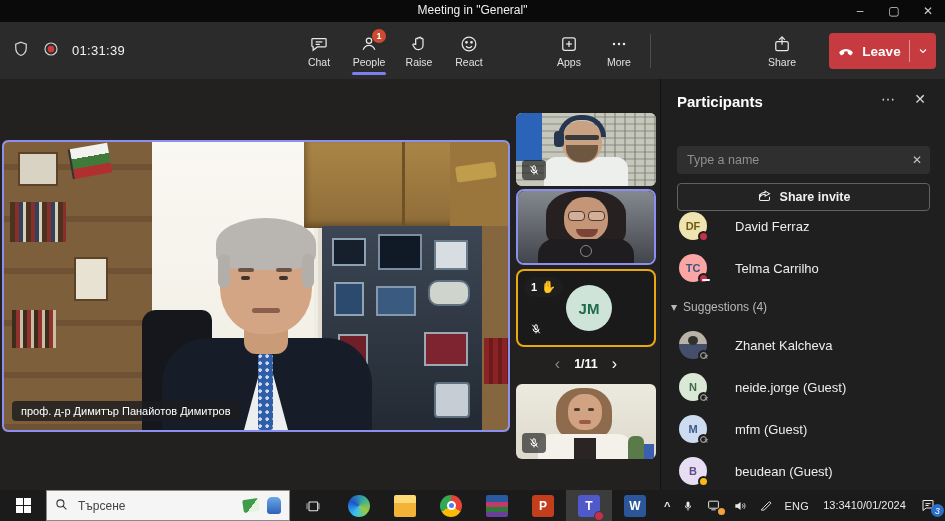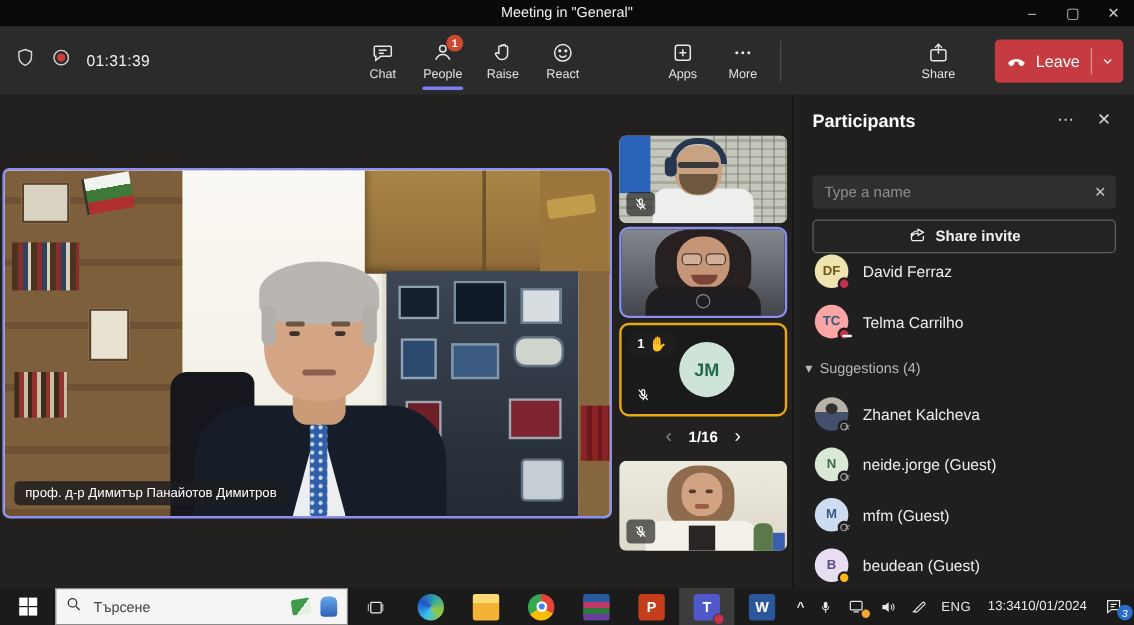--- a/index.html
+++ b/index.html
@@ -15,21 +15,21 @@
   .tool-left{position:absolute;left:12px;top:0;height:57px;display:flex;align-items:center;gap:12px;color:#e6e6e6;}
   .timer{font-size:13px;color:#f2f2f2;letter-spacing:.3px;}
   .tbtn{position:absolute;top:5px;width:50px;height:48px;display:flex;flex-direction:column;align-items:center;justify-content:center;gap:2px;color:#e8e8e8;cursor:pointer;}
   .tbtn .lbl{font-size:10.5px;color:#e0e0e0;}
   .tbtn svg{display:block;}
   .tbtn.selected{border:1px solid #8a8a8a;border-radius:3px;}
   .badge1{position:absolute;top:2px;right:8px;min-width:14px;height:14px;border-radius:8px;background:#cc4a31;color:#fff;font-size:9px;font-weight:bold;display:flex;align-items:center;justify-content:center;padding:0 3px;}
   .people-underline{position:absolute;left:352px;top:50px;width:34px;height:3px;border-radius:2px;background:#7b7ff2;}
   .tool-divider{position:absolute;left:650px;top:12px;width:1px;height:34px;background:#4d4d4d;}
   #leave-btn{position:absolute;left:829px;top:11px;width:107px;height:36px;background:#c63b40;border-radius:4px;display:flex;align-items:center;color:#fff;cursor:pointer;}
-  #leave-btn .leave-main{flex:1;display:flex;align-items:center;justify-content:center;gap:7px;font-size:13.5px;font-weight:normal;}
+  #leave-btn .leave-main{flex:1;display:flex;align-items:center;justify-content:center;gap:7px;font-size:13.5px;font-weight:bold;}
   #leave-btn .leave-split{width:1px;height:22px;background:rgba(255,255,255,.45);}
   #leave-btn .leave-caret{width:26px;display:flex;align-items:center;justify-content:center;}
   
   #content{left:0;top:79px;width:945px;height:411px;background:#222120;}
   
   #main-video{left:2px;top:61px;width:508px;height:292px;border:2px solid #8b8ff0;border-radius:6px;overflow:hidden;background:#e9e5db;cursor:pointer;}
   .scene{position:absolute;inset:0;}
   .nametag{position:absolute;left:8px;bottom:9px;background:rgba(28,28,30,.82);color:#fff;font-size:11px;padding:4px 9px;border-radius:4px;white-space:nowrap;}
   
   .thumb{left:516px;width:140px;border-radius:6px;overflow:hidden;background:#191919;cursor:pointer;}
@@ -42,21 +42,21 @@
   
   #panel{left:660px;top:0;width:285px;height:411px;background:#1f1f1f;border-left:1px solid #121212;}
   #panel-header{position:absolute;left:0;top:0;width:100%;height:46px;}
   #panel-title{position:absolute;left:16px;top:14px;font-size:15px;font-weight:bold;color:#fff;}
   .panel-hicon{position:absolute;top:12px;color:#d6d6d6;font-size:14px;cursor:pointer;width:22px;text-align:center;}
   #search-box{position:absolute;left:16px;top:67px;width:253px;height:28px;background:#2f2f2f;border-radius:4px;display:flex;align-items:center;padding:0 8px;}
   #search-box input{flex:1;background:transparent;border:none;outline:none;color:#cfcfcf;font-size:12.5px;}
   #search-box input::placeholder{color:#8f8f8f;}
   #search-clear{color:#c4c4c4;font-size:12px;cursor:pointer;}
   #share-invite{position:absolute;left:16px;top:104px;width:253px;height:28px;border:1px solid #616161;border-radius:4px;display:flex;align-items:center;justify-content:center;gap:8px;color:#f0f0f0;font-size:12.5px;font-weight:bold;cursor:pointer;background:#232323;}
-  .prow{position:absolute;left:0;width:285px;height:42px;display:flex;align-items:center;padding-left:18px;gap:12px;cursor:pointer;}
+  .prow{position:absolute;left:0;width:285px;height:42px;display:flex;align-items:center;padding-left:18px;gap:28px;cursor:pointer;}
   .avatar{position:relative;width:28px;height:28px;border-radius:50%;display:flex;align-items:center;justify-content:center;font-size:11px;font-weight:bold;flex:0 0 28px;}
   .pname{font-size:13px;color:#ededed;}
   .stbadge{position:absolute;right:-2px;bottom:-2px;width:11px;height:11px;border-radius:50%;border:2px solid #1f1f1f;}
   .st-busy{background:#c4314b;}
   .st-dnd{background:#c4314b;}
   .st-dnd::after{content:"";position:absolute;left:1.5px;top:3.5px;width:8px;height:2px;background:#fff;border-radius:1px;}
   .st-offline{background:#1f1f1f;border:2px solid #1f1f1f;box-shadow:inset 0 0 0 1.2px #9a9a9a;}
   .st-offline::after{content:"✕";position:absolute;left:0;top:0;width:11px;height:11px;font-size:6px;line-height:11px;text-align:center;color:#9a9a9a;}
   .st-away{background:#fdb913;}
   #sugg-header{position:absolute;left:10px;top:221px;color:#b8b8b8;font-size:12px;display:flex;align-items:center;gap:6px;cursor:pointer;}
@@ -305,21 +305,21 @@
             <path d="M9.5 6a2.5 2.5 0 0 1 5 0v5a2.5 2.5 0 0 1-5 0z"></path>
             <path d="M6 11.5a6 6 0 0 0 12 0"></path>
             <line x1="12" y1="17.5" x2="12" y2="21"></line>
             <line x1="4.5" y1="3.5" x2="19.5" y2="20.5"></line>
           </svg>
         </div>
     </div>
 
     <div id="pager" class="abs">
       <span class="chev" style="color:#8a8a8a;">‹</span>
-      <span class="pagenum">1/16</span>
+      <span class="pagenum">1/11</span>
       <span class="chev">›</span>
     </div>
 
     <div class="thumb abs" style="top:305px;height:75px;">
       <div class="scene">
         <div class="shape" style="inset:0;background:linear-gradient(180deg,#eceade,#ddd9cc);"></div>
         <div class="shape" style="left:40px;top:4px;width:56px;height:52px;background:#8f6b4e;border-radius:44% 44% 36% 36%;"></div>
         <div class="shape" style="left:52px;top:10px;width:34px;height:36px;background:#d2a383;border-radius:46%;"></div>
         <div class="shape" style="left:58px;top:24px;width:6px;height:3px;background:#4f3c2e;border-radius:2px;"></div>
         <div class="shape" style="left:72px;top:24px;width:6px;height:3px;background:#4f3c2e;border-radius:2px;"></div>

